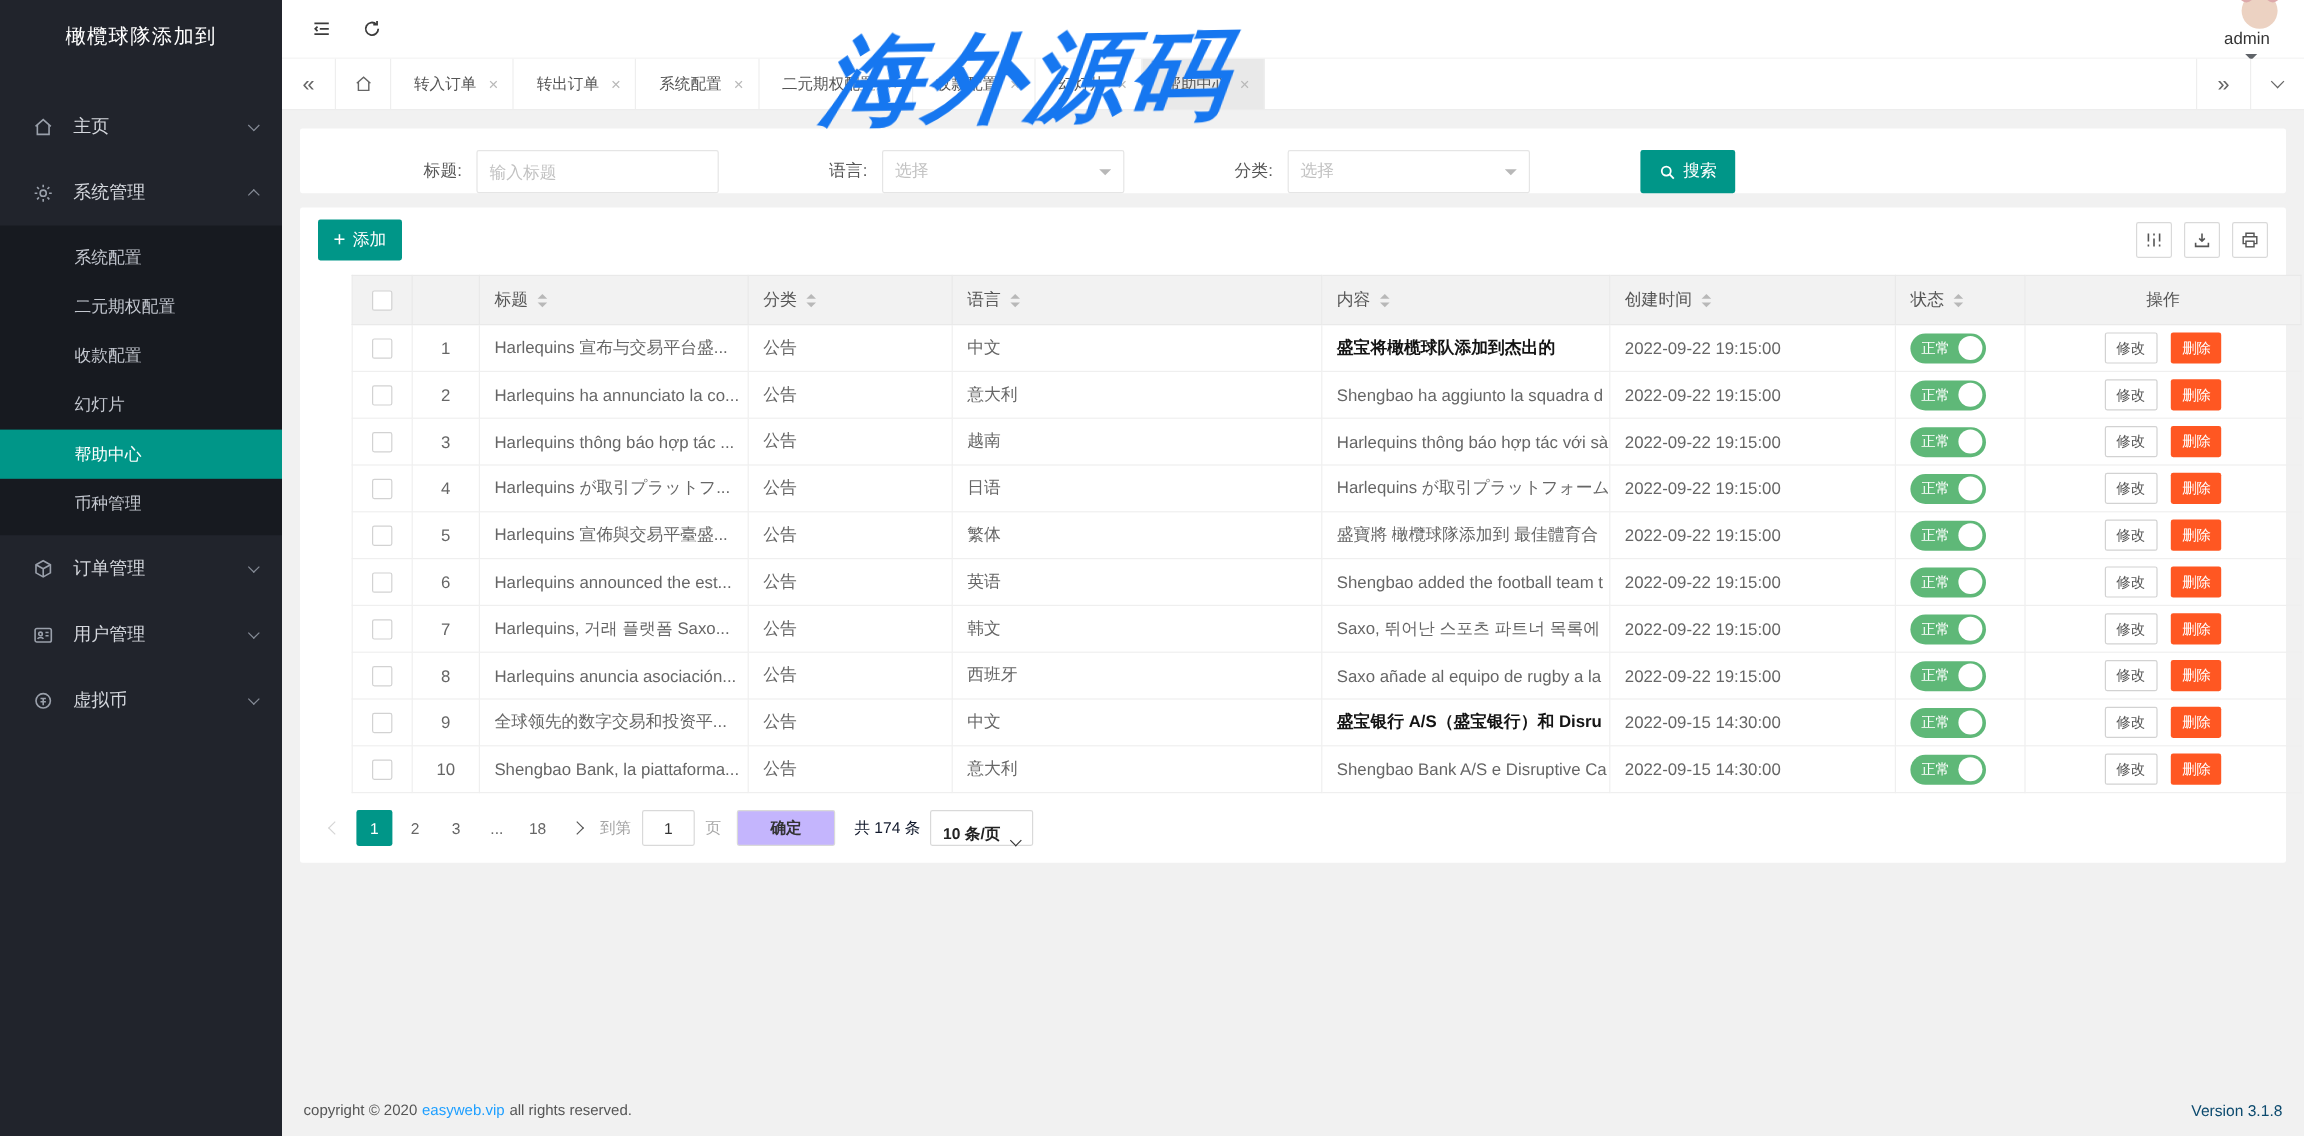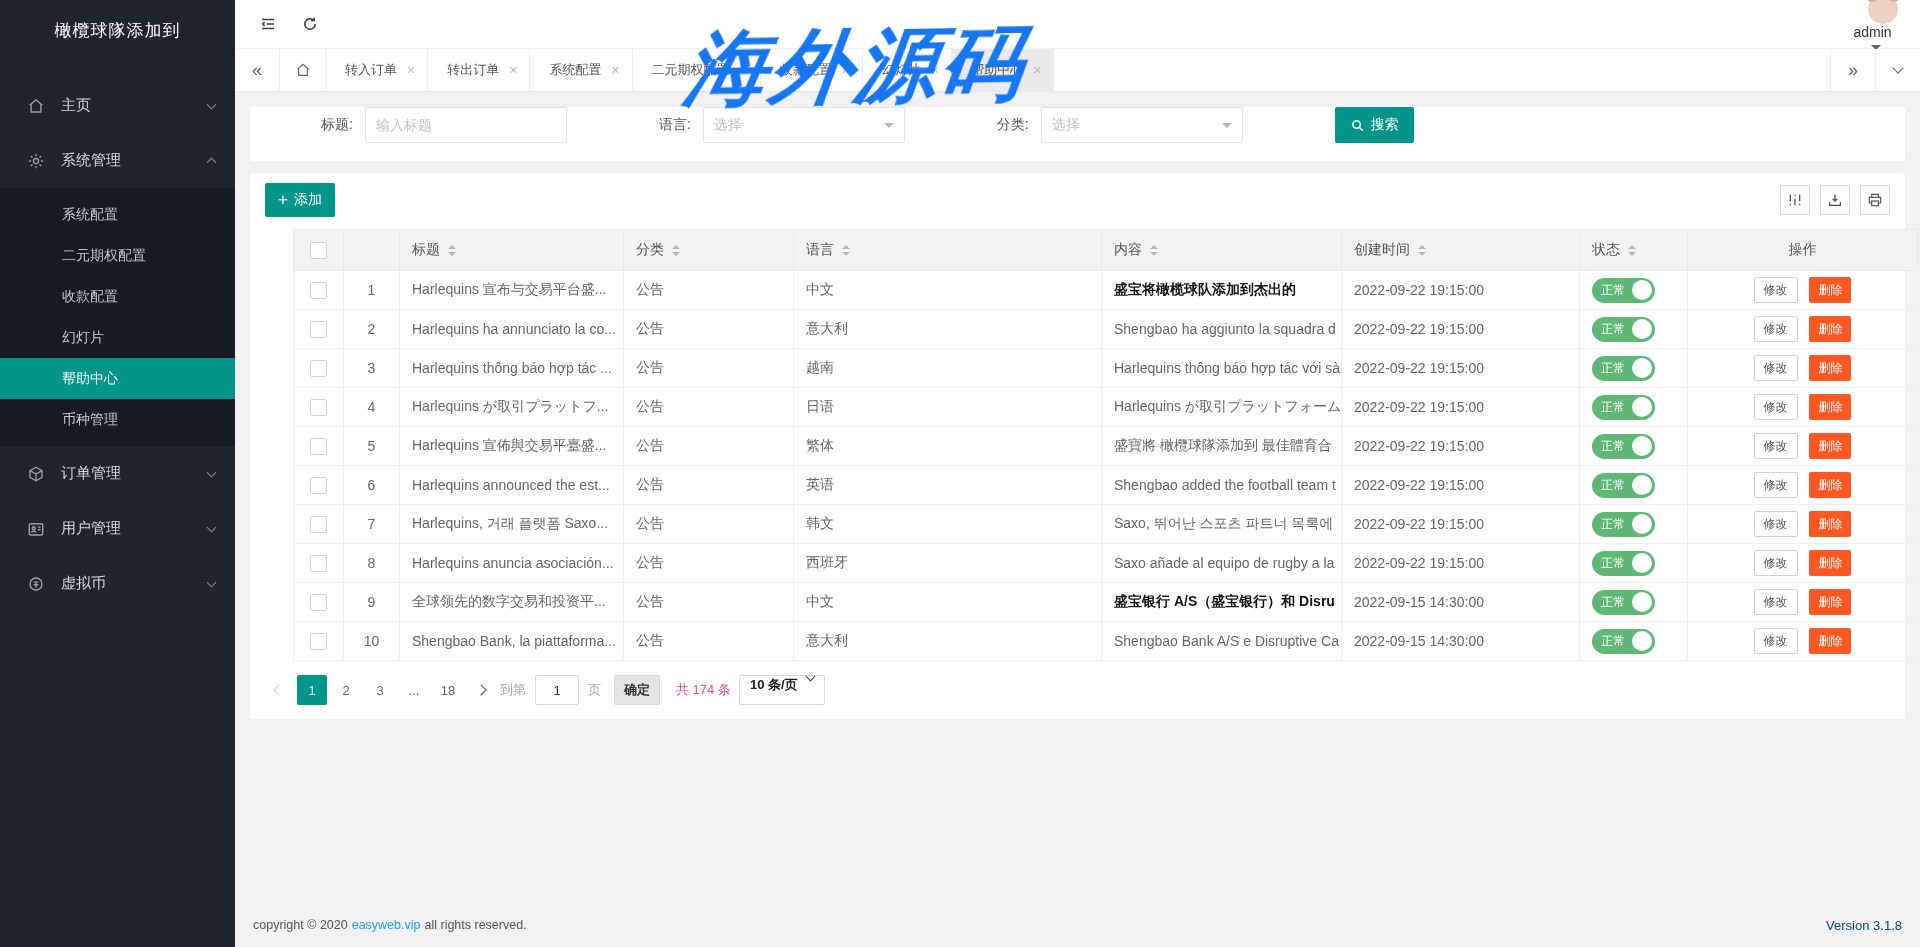--- a/index.html
+++ b/index.html
@@ -46,21 +46,21 @@
   .tab.active { background:#e9e9e9; }
   .tab-close { color:#b9b9b9; font-size:14px; line-height:1; }
   .tab-right { margin-left:auto; display:flex; }
   .tab-right .tab-ctrl { border-left:1px solid #eee; }
   .chev-sm { width:8px; height:8px; border-right:1.5px solid #666; border-bottom:1.5px solid #666; transform:rotate(45deg); margin-top:-4px; }
 
   .content { flex:1; display:flex; flex-direction:column; padding:15px 15px 0; background:#f1f1f1; overflow:hidden; }
   .card { background:#fff; border-radius:2px; }
 
   
-  .search-card { height:54px; display:flex; align-items:flex-start; padding-left:71px; flex-shrink:0; }
+  .search-card { height:54px; display:flex; align-items:flex-end; padding-left:103px; flex-shrink:0; }
   .field { display:flex; align-items:center; margin-right:92px; }
   .field label { font-size:14px; color:#555; margin-right:12px; white-space:nowrap; }
   .text-input { width:202px; height:36px; border:1px solid #e5e5e5; border-radius:2px; padding:0 10px; font-size:14px; color:#333; outline:none; font-family:inherit; }
   .text-input::placeholder { color:#c2c2c2; }
   .select-box { width:202px; height:36px; border:1px solid #e5e5e5; border-radius:2px; display:flex; align-items:center; padding:0 10px; font-size:14px; color:#c2c2c2; position:relative; cursor:pointer; background:#fff; }
   .select-caret { position:absolute; right:10px; top:15px; width:0; height:0; border:5px solid transparent; border-top-color:#b8b8b8; }
   .btn-search { height:36px; background:#009688; color:#fff; border:none; border-radius:2px; padding:0 15px; font-size:14px; display:flex; align-items:center; gap:6px; cursor:pointer; font-family:inherit; }
 
   
   .table-card { margin-top:12px; padding:10px 15px 0; display:flex; flex-direction:column; flex-shrink:0; }
@@ -92,23 +92,23 @@
   .pagination { display:flex; align-items:center; height:58px; font-size:13px; color:#666; }
   .page-arrow { width:28px; height:30px; display:flex; align-items:center; justify-content:center; cursor:pointer; }
   .chev-pg { width:8px; height:8px; }
   .chev-pg.left { border-left:1.6px solid #d5d5d5; border-bottom:1.6px solid #d5d5d5; transform:rotate(45deg); }
   .chev-pg.right { border-right:1.6px solid #555; border-top:1.6px solid #555; transform:rotate(45deg); }
   .pages { display:flex; gap:4px; margin:0 4px; }
   .page-num { min-width:30px; height:30px; display:flex; align-items:center; justify-content:center; padding:0 6px; cursor:pointer; color:#666; border-radius:2px; }
   .page-num.active { background:#009688; color:#fff; }
   .jump-label { color:#a6a6a6; margin:0 5px; }
   .jump-input { width:44px; height:30px; border:1px solid #d9d9d9; border-radius:2px; text-align:center; font-size:13px; color:#333; outline:none; margin:0 4px; font-family:inherit; }
-  .btn-confirm { height:30px; border:1px solid #d9d9d9; background:#e5e5e5; border-radius:2px; padding:0 9px; font-size:13px; color:#333; font-weight:700; cursor:pointer; margin:0 8px; font-family:inherit; }
-  .total { color:#ec4899; margin:0 8px; white-space:nowrap; }
-  .per-page { height:30px; border:1px solid #d9d9d9; border-radius:2px; display:flex; align-items:flex-start; gap:9px; padding:0 10px; color:#222; font-weight:600; cursor:pointer; background:#fff; white-space:nowrap; }
+  .btn-confirm { height:30px; border:1px solid #d9d9d9; background:#c4b5fd; border-radius:2px; padding:0 27px; font-size:13px; color:#333; font-weight:700; cursor:pointer; margin:0 8px; font-family:inherit; }
+  .total { color:#0f172a; margin:0 8px; white-space:nowrap; }
+  .per-page { height:30px; border:1px solid #d9d9d9; border-radius:2px; display:flex; align-items:flex-end; gap:9px; padding:0 10px; color:#222; font-weight:600; cursor:pointer; background:#fff; white-space:nowrap; }
   .chev-pp { width:7px; height:7px; border-right:1.6px solid #333; border-bottom:1.6px solid #333; transform:rotate(45deg); margin-top:-3px; }
 
   .footer { margin-top:auto; height:44px; display:flex; align-items:center; font-size:12.5px; color:#555; padding:0 3px; flex-shrink:0; }
   .footer a { color:#1e9fff; text-decoration:none; margin:0 4px; cursor:pointer; }
   .version { margin-left:auto; color:#0c4a6e; font-size:13px; }
 
   
   .watermark { position:fixed; left:686px; top:24px; z-index:60; font-family:"DejaVu Serif", serif; font-style:italic; font-weight:700; font-size:82px; line-height:1; color:#1677f0; letter-spacing:3px; transform:rotate(-1deg) skewX(-8deg); pointer-events:none; white-space:nowrap; }
 </style>
 </head>

